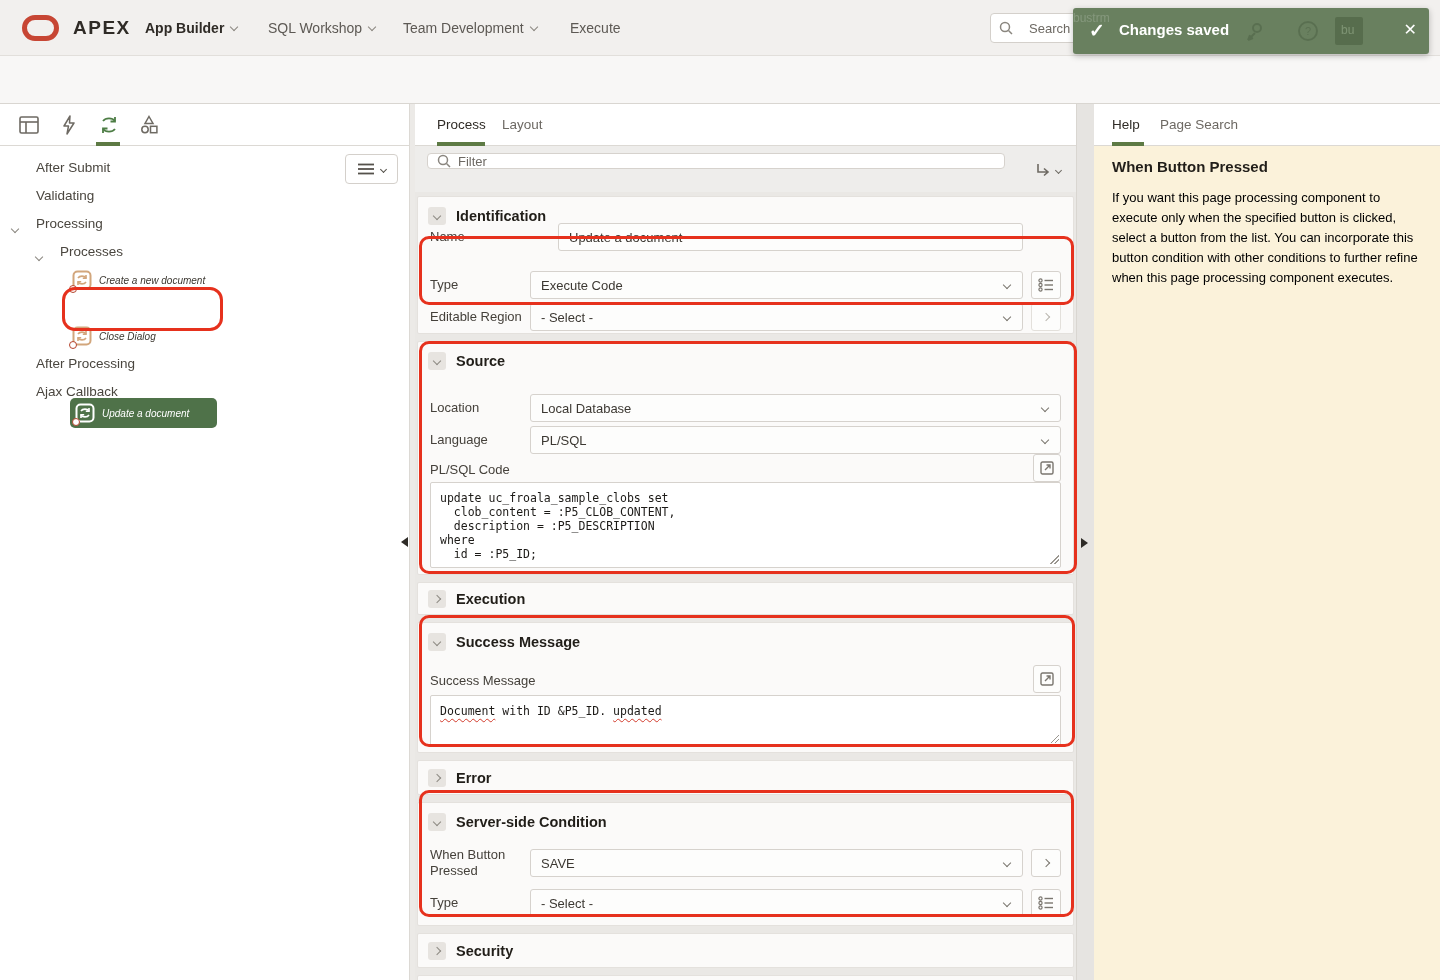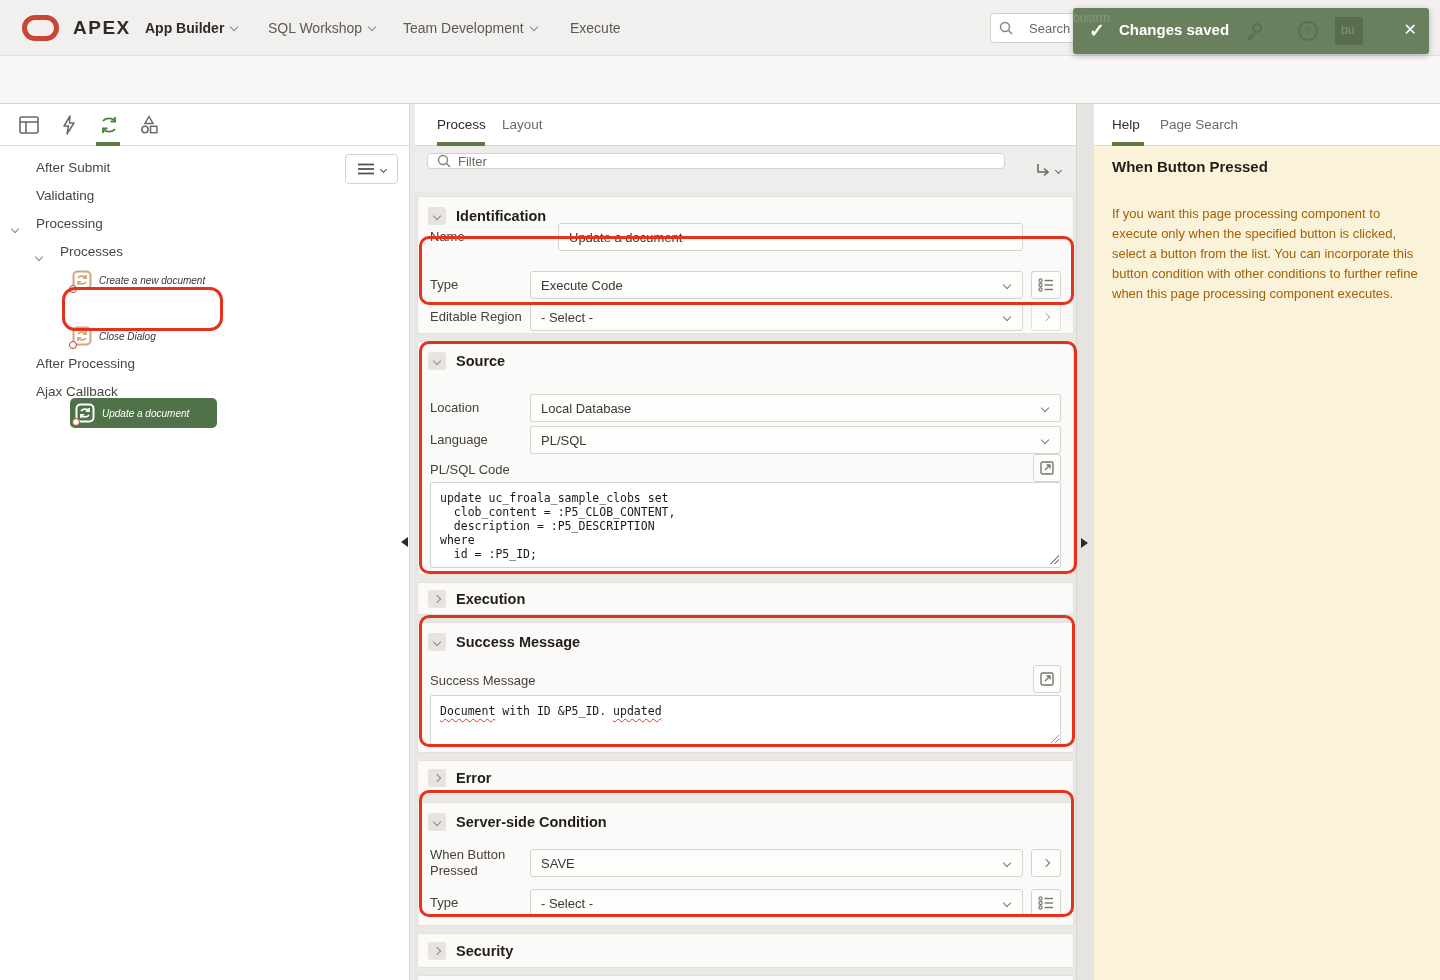--- a/index.html
+++ b/index.html
@@ -103,21 +103,21 @@
      linear-gradient(135deg, transparent 0 55%, #9a968f 55% 62%, transparent 62% 75%, #9a968f 75% 82%, transparent 82%); }
   .open-btn { position:absolute; right:12px; width:28px; height:28px; background:#fdfdfc; border:1px solid #d6d2cd; border-radius:3px; display:flex; align-items:center; justify-content:center; cursor:pointer; }
   .inline-label { position:absolute; left:12px; font-size:13px; color:#45413b; }
   .wavy { text-decoration:underline; text-decoration-style:wavy; text-decoration-color:#d23b2c; text-decoration-thickness:1px; text-underline-offset:3px; }
 
   #splitter-r { position:absolute; left:1076px; top:104px; width:18px; height:876px; background:#e6e4e1; border-left:1px solid #d9d6d1; }
 
   #right-panel { position:absolute; left:1094px; top:104px; width:346px; height:876px; background:#fbf2da; }
   #rtabs { position:absolute; left:0; top:0; width:100%; height:42px; background:#fff; border-bottom:1px solid #dcd9d4; }
   #help-title { position:absolute; left:18px; top:54px; font-size:15px; font-weight:bold; color:#211e19; }
-  #help-body { position:absolute; left:18px; top:100px; width:310px; font-size:13px; line-height:20px; color:#a16207; }
+  #help-body { position:absolute; left:18px; top:84px; width:310px; font-size:13px; line-height:20px; color:#000000; }
 
   
   .anno { position:absolute; border:3px solid #e6311d; border-radius:10px; pointer-events:none; z-index:4; }
 
   svg { display:block; }
 </style>
 </head>
 <body>
 
 <div id="page">

